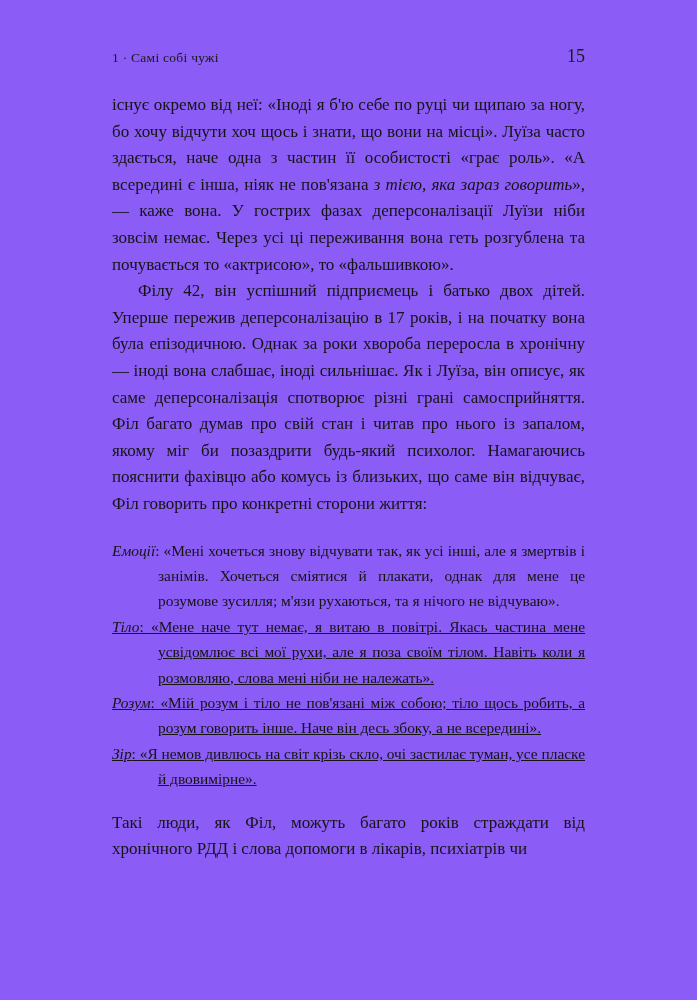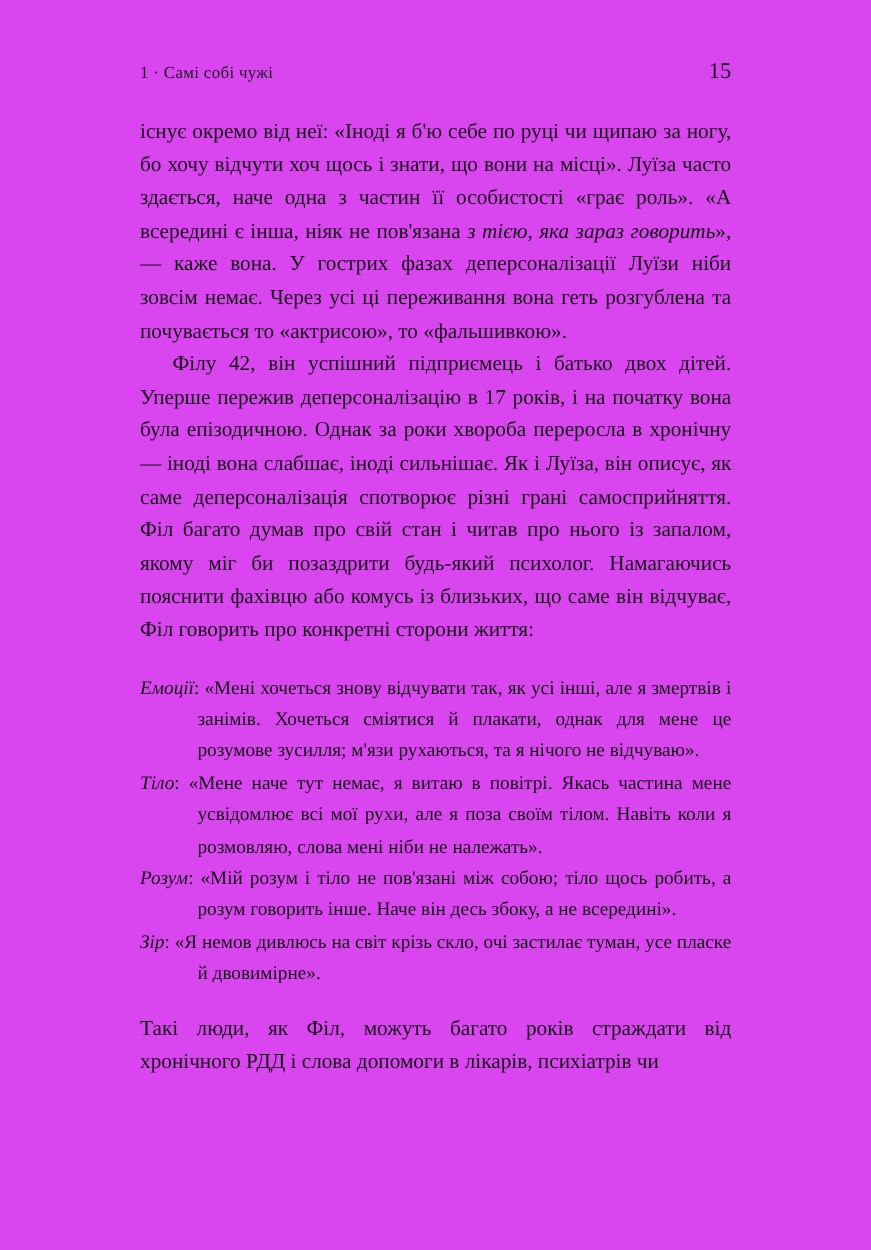--- a/index.html
+++ b/index.html
@@ -4,21 +4,21 @@
 <style>
   html, body {
     margin: 0;
     padding: 0;
     background: #ffffff;
   }
   .page {
     position: relative;
     width: 697px;
     height: 1000px;
-    background: #d946ef;
+    background: #8b5cf6;
     font-family: "Liberation Serif", "DejaVu Serif", serif;
     color: #141414;
     box-sizing: border-box;
     overflow: hidden;
   }
   .header {
     position: absolute;
     top: 46px;
     left: 112px;
     right: 112px;
@@ -65,20 +65,21 @@
   .list-item {
     font-size: 15.4px;
     line-height: 25.4px;
     text-align: justify;
     padding-left: 46px;
     text-indent: -46px;
     margin: 0;
   }
   .list-item + .list-item {
     margin-top: 0px;
+    text-decoration: underline;
   }
   .term {
     font-style: italic;
   }
   .ital {
     font-style: italic;
   }
 </style>
 </head>
 <body>

